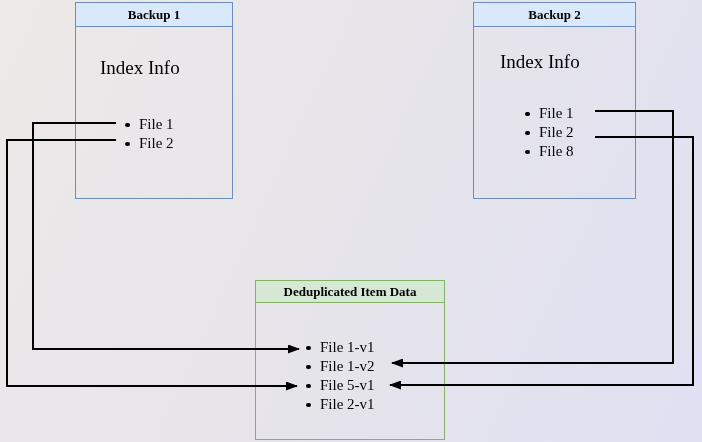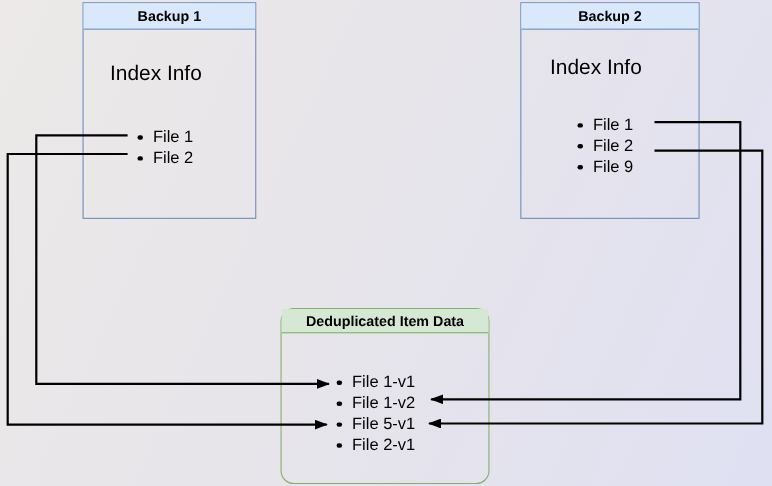--- a/index.html
+++ b/index.html
@@ -1,23 +1,23 @@
 <!DOCTYPE html>
 <html><head>
 <meta charset="utf-8">
 <style>
   html,body{margin:0;padding:0;}
   .canvas{
     position:relative;width:702px;height:442px;overflow:hidden;
     background:linear-gradient(115deg,#ece9e8 0%,#e7e5ea 45%,#dfe0f2 100%);
-    font-family:Liberation Sans, sans-serif;color:#000;
+    font-family:Liberation Serif, serif;color:#000;
   }
   .box{position:absolute;border:1.5px solid;box-sizing:border-box;background:transparent;}
   .box.blue{border-color:#6c8ebf;}
-  .box.green{border-color:#82b366;border-radius:12px;}
+  .box.green{border-color:#82b366;}
   .hdr{
     position:absolute;left:0;right:0;top:0;
     display:flex;align-items:center;justify-content:center;
     font-weight:bold;font-size:13px;border-bottom:1.5px solid;box-sizing:border-box;
   }
   .box.blue .hdr{background:#dae8fc;border-color:#6c8ebf;height:24px;}
   .box.green .hdr{background:#d5e8d4;border-color:#82b366;height:22px;}
   .subtitle{position:absolute;font-size:19px;white-space:nowrap;}
   ul.files{position:absolute;margin:0;padding:0;list-style:none;}
   ul.files li{
@@ -47,21 +47,21 @@
   </div>
 
   <div class="box blue" style="left:473px;top:2px;width:163px;height:197px;padding-left:42px;">
     <div class="hdr">
       <span>Backup 2</span>
     </div>
     <div class="subtitle" style="left:26px;top:48px;">Index Info</div>
     <ul class="files" style="left:51px;top:101px;">
         <li>File 1</li>
         <li>File 2</li>
-        <li>File 9</li>
+        <li>File 8</li>
       </ul>
   </div>
 
   <div class="box green" style="left:255px;top:280px;width:190px;height:160px;">
     <div class="hdr">
       <span>Deduplicated Item Data</span>
     </div>
     <ul class="files" style="left:50px;top:57px;">
         <li>File 1-v1</li>
         <li>File 1-v2</li>

